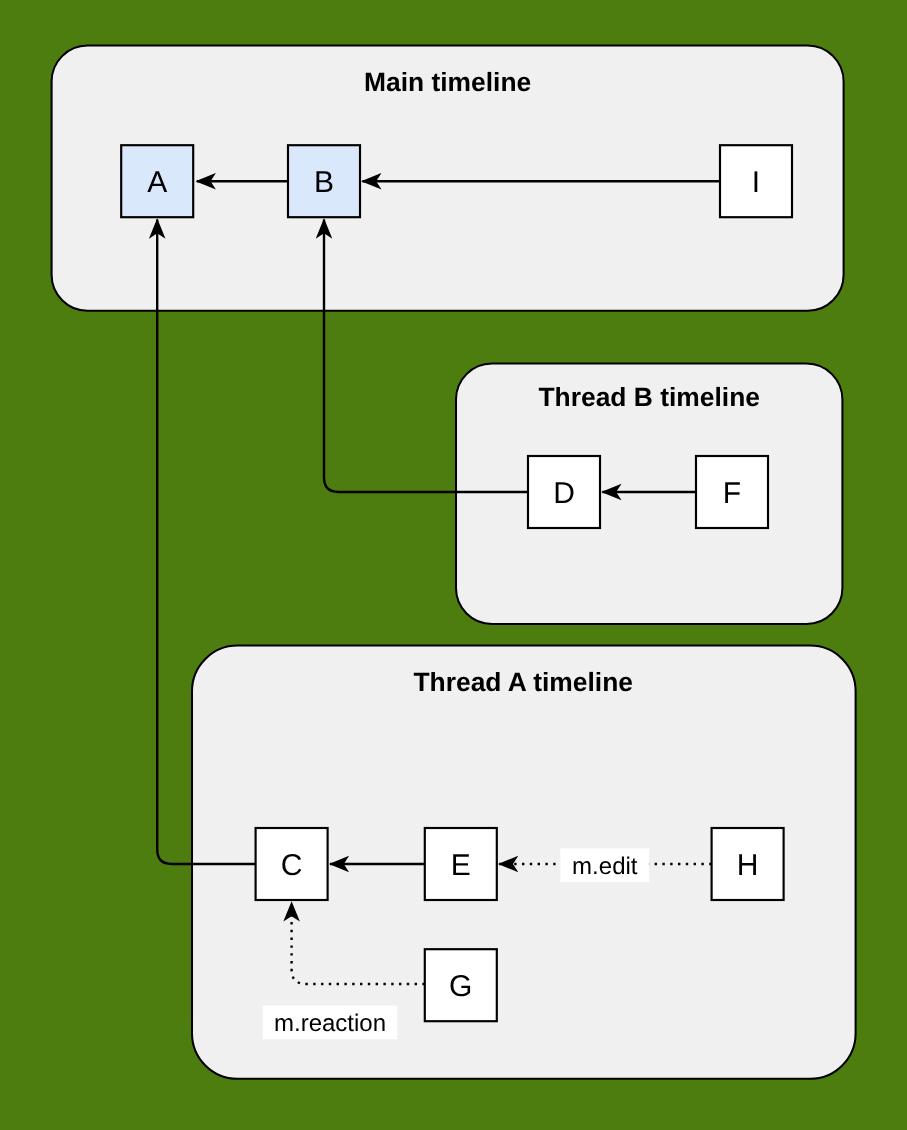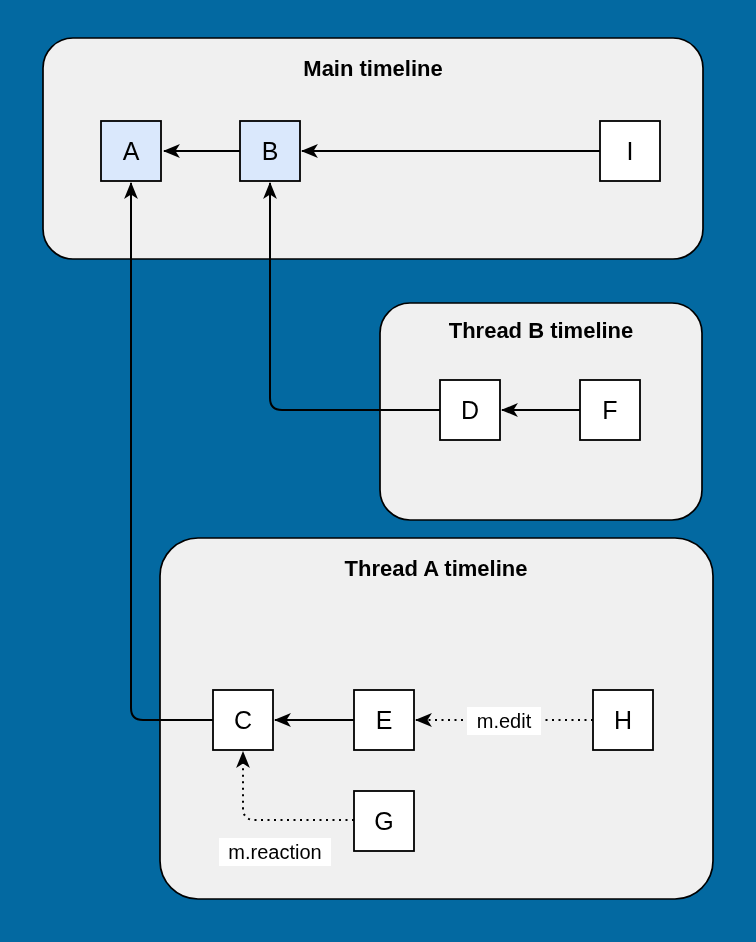--- a/index.html
+++ b/index.html
@@ -5,21 +5,21 @@
   html, body {
     margin: 0;
     padding: 0;
     background: #ffffff;
     font-family: "Liberation Sans", sans-serif;
   }
   .canvas {
     position: relative;
     width: 756px;
     height: 942px;
-    background: #0369a1;
+    background: #4d7c0f;
     overflow: hidden;
   }
   svg { display: block; }
   .panel {
     fill: #f0f0f0;
     stroke: #000000;
     stroke-width: 1.7;
   }
   .panel-title {
     font-family: "Liberation Sans", sans-serif;

